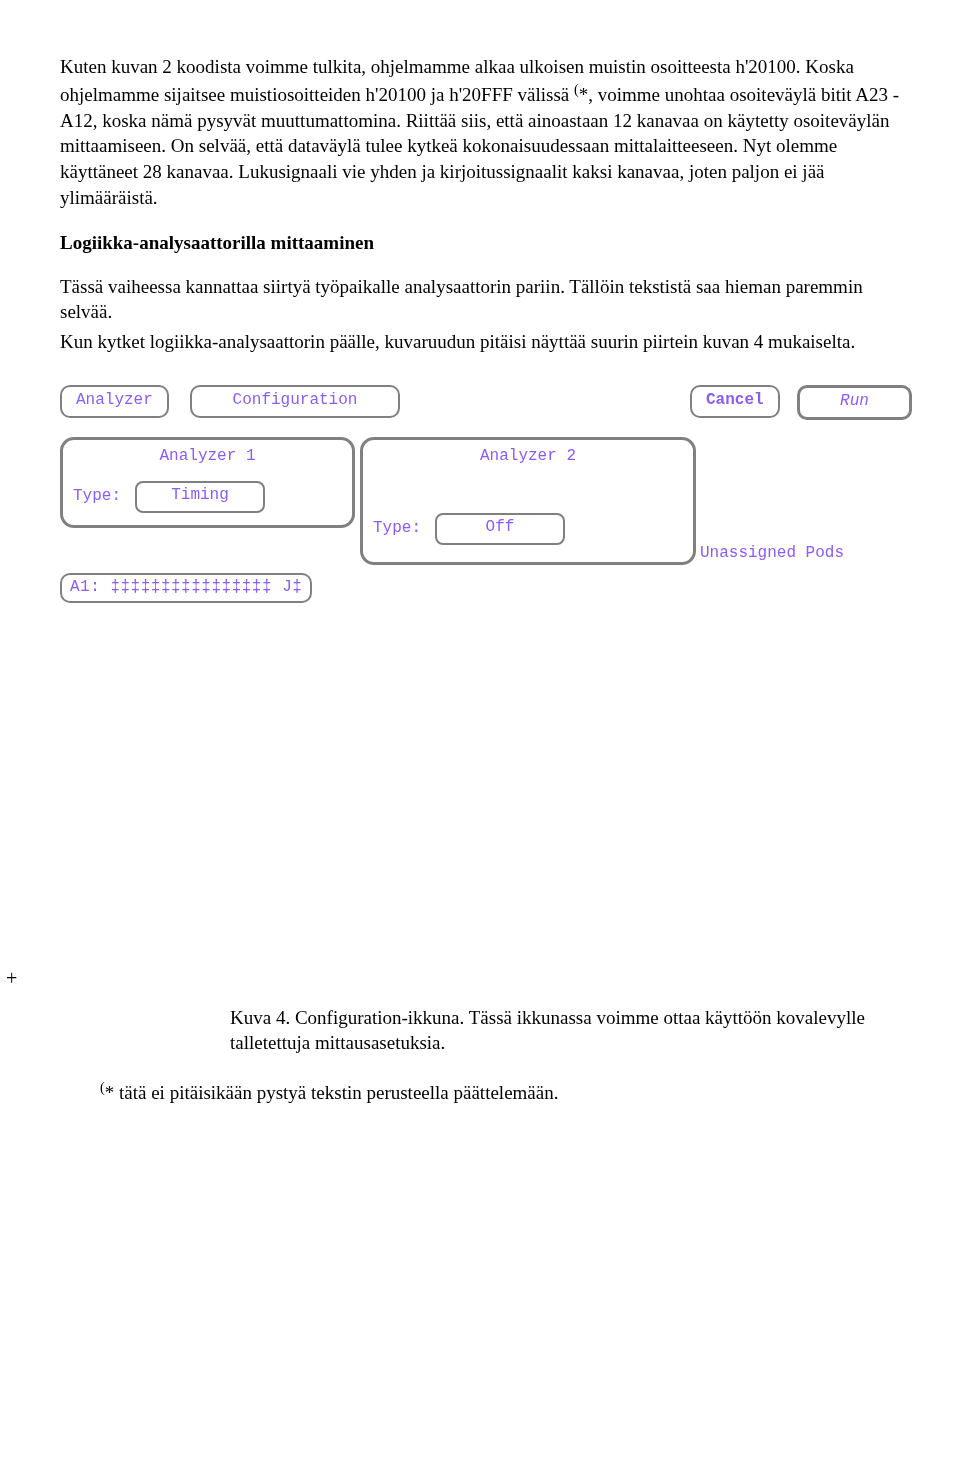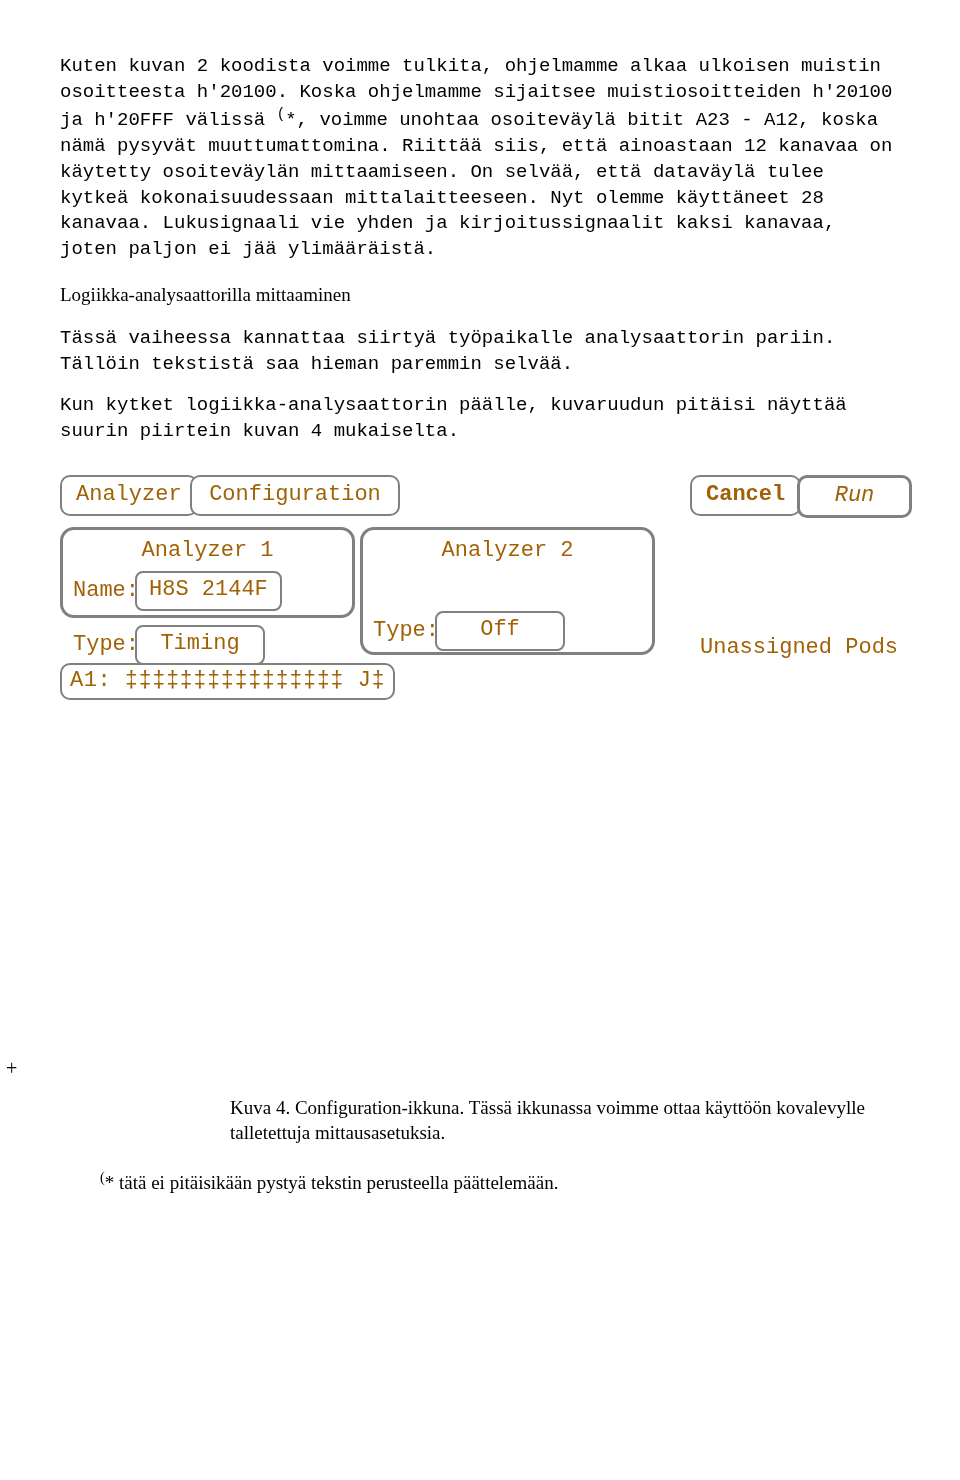--- a/index.html
+++ b/index.html
@@ -6,32 +6,32 @@
     font-family: "Times New Roman", Times, serif;
     font-size: 19px;
     line-height: 1.35;
     color: #000;
     background: #fff;
     margin: 0;
     padding: 54px 60px 40px 60px;
     width: 960px;
     box-sizing: border-box;
   }
-  .para { margin: 0 0 18px 0; font-family: Liberation Mono, monospace; }
-  .heading { font-weight: normal; margin: 20px 0 18px 0; }
+  .para { margin: 0 0 18px 0; }
+  .heading { font-weight: bold; margin: 20px 0 18px 0; }
   .figblock { margin-top: 340px; }
   .caption { margin-left: 170px; margin-bottom: 22px; }
   .footnote { margin-top: 10px; margin-left: 40px; }
 
   
   .figure {
     margin: 30px 0 0 0;
     font-family: "Courier New", monospace;
-    font-size: 22px;
-    color: #a16207;
+    font-size: 16px;
+    color: #8b5cf6;
     position: relative;
     height: 280px;
   }
   .btn {
     display: inline-flex;
     align-items: center;
     justify-content: center;
     border: 2px solid #808080;
     border-radius: 10px;
     padding: 3px 14px 5px 14px;
@@ -46,21 +46,21 @@
   .toprow .run-btn { position: absolute; left: 737px; width: 115px; font-style: italic; }
 
   .panel {
     position: absolute;
     border: 3px solid #808080;
     border-radius: 14px;
     box-sizing: border-box;
     padding: 6px 10px 10px 10px;
   }
   .panel1 { top: 52px; left: 0; width: 295px; height: 91px; }
-  .panel2 { top: 52px; left: 300px; width: 295px; height: 128px; }
+  .panel2 { top: 52px; left: 300px; width: 336px; height: 128px; }
   .panel-title { text-align: center; margin-bottom: 6px; }
   .field-row { display: flex; align-items: center; margin-top: 4px; }
   .field-label { width: 62px; }
   .field-val {
     border: 2px solid #808080;
     border-radius: 8px;
     padding: 2px 12px 4px 12px;
     min-width: 130px;
     text-align: center;
     box-sizing: border-box;
@@ -80,37 +80,33 @@
 </style>
 </head>
 <body>
 
 <p class="para">
   <span>Kuten kuvan 2 koodista voimme tulkita, ohjelmamme alkaa ulkoisen muistin osoitteesta h'20100. Koska ohjelmamme sijaitsee muistiosoitteiden h'20100 ja h'20FFF välissä </span><span class="sup">(</span><span>*, voimme unohtaa osoiteväylä bitit A23 - A12, koska nämä pysyvät muuttumattomina. Riittää siis, että ainoastaan 12 kanavaa on käytetty osoiteväylän mittaamiseen. On selvää, että dataväylä tulee kytkeä kokonaisuudessaan mittalaitteeseen. Nyt olemme käyttäneet 28 kanavaa. Lukusignaali vie yhden ja kirjoitussignaalit kaksi kanavaa, joten paljon ei jää ylimääräistä.</span>
 </p>
 
 <p class="heading">Logiikka-analysaattorilla mittaaminen</p>
 
-<p class="para" style="margin-bottom:16px">Tässä vaiheessa kannattaa siirtyä työpaikalle analysaattorin pariin. Tällöin tekstistä saa hieman paremmin selvää.</p>
+<p class="para" style="margin-bottom:4px">Tässä vaiheessa kannattaa siirtyä työpaikalle analysaattorin pariin. Tällöin tekstistä saa hieman paremmin selvää.</p>
 <p class="para">Kun kytket logiikka-analysaattorin päälle, kuvaruudun pitäisi näyttää suurin piirtein kuvan 4 mukaiselta.</p>
 
 <div class="figure">
   <div class="toprow">
     <div class="btn analyzer-btn">Analyzer</div>
     <div class="btn config-btn">Configuration</div>
     <div class="btn cancel-btn">Cancel</div>
     <div class="btn bold run-btn">Run</div>
   </div>
 
   <div class="panel panel1">
     <div class="panel-title">Analyzer 1</div>
-    <div class="field-row">
-      <span class="field-label">Name:</span>
-      <span class="field-val">H8S 2144F</span>
-    </div>
     <div class="field-row" style="margin-top:14px">
       <span class="field-label">Type:</span>
       <span class="field-val">Timing</span>
     </div>
   </div>
 
   <div class="panel panel2">
     <div class="panel-title">Analyzer 2</div>
     <div class="field-row" style="margin-top:46px">
       <span class="field-label">Type:</span>

